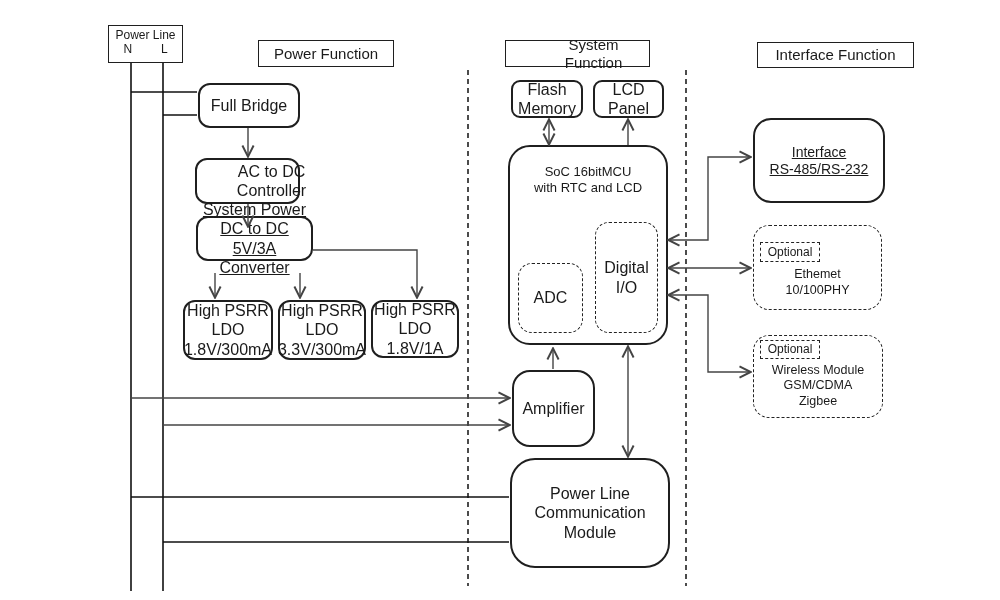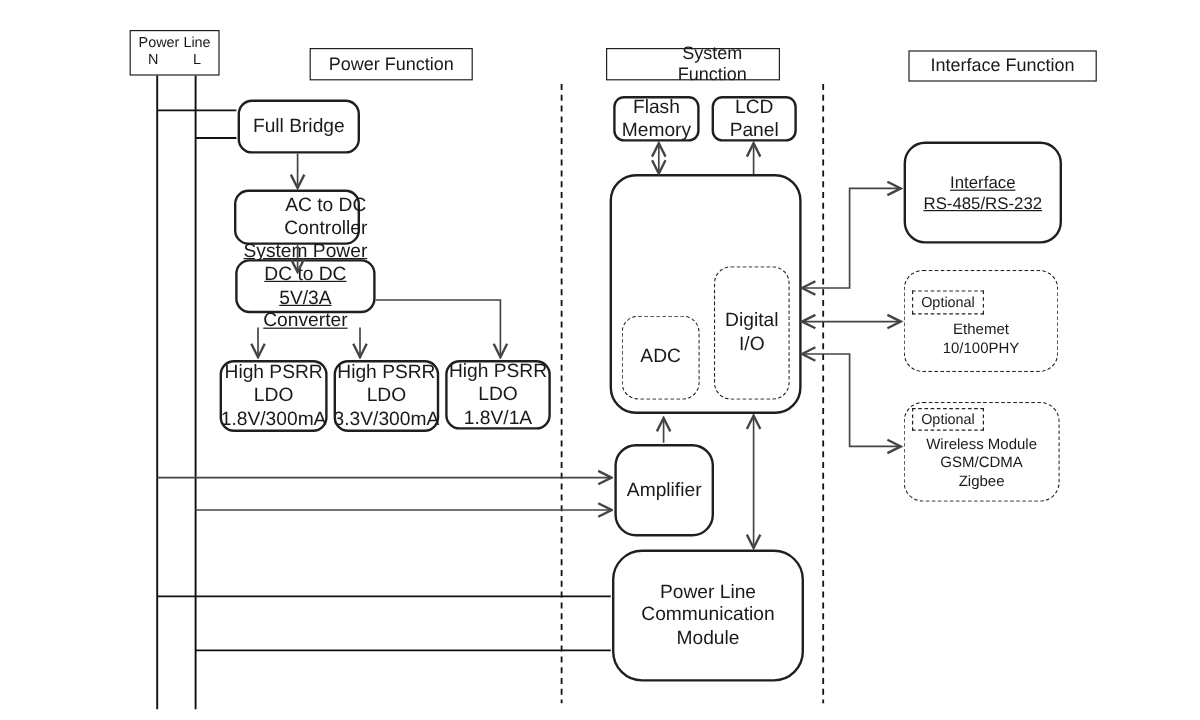--- a/index.html
+++ b/index.html
@@ -96,20 +96,22 @@
   <div class="box" style="left:371px;top:300px;width:88px;height:58px;">High PSRR
 LDO
 1.8V/1A</div>
 
   <div class="box" style="left:511px;top:80px;width:72px;height:38px;border-radius:9px;">Flash
 Memory</div>
   <div class="box" style="left:593px;top:80px;width:71px;height:38px;border-radius:9px;">LCD
 Panel</div>
 
   <div class="box" style="left:508px;top:145px;width:160px;height:200px;border-radius:22px;"></div>
+  <div class="txt" style="left:510px;top:163px;width:156px;height:34px;font-size:13px;">SoC 16bitMCU
+with RTC and LCD</div>
   <div class="box dashed" style="left:518px;top:263px;width:65px;height:70px;border-radius:14px;z-index:3;">ADC</div>
   <div class="box" style="left:512px;top:370px;width:83px;height:77px;border-radius:18px;">Amplifier</div>
 
   <div class="box dashed" style="left:595px;top:222px;width:63px;height:111px;border-radius:14px;z-index:3;">Digital
 I/O</div>
   <div class="box" style="left:510px;top:458px;width:160px;height:110px;border-radius:25px;">Power Line
 Communication
 Module</div>
 
   <div class="box" style="left:753px;top:118px;width:132px;height:85px;border-radius:18px;font-size:14px;text-decoration:underline;">Interface

